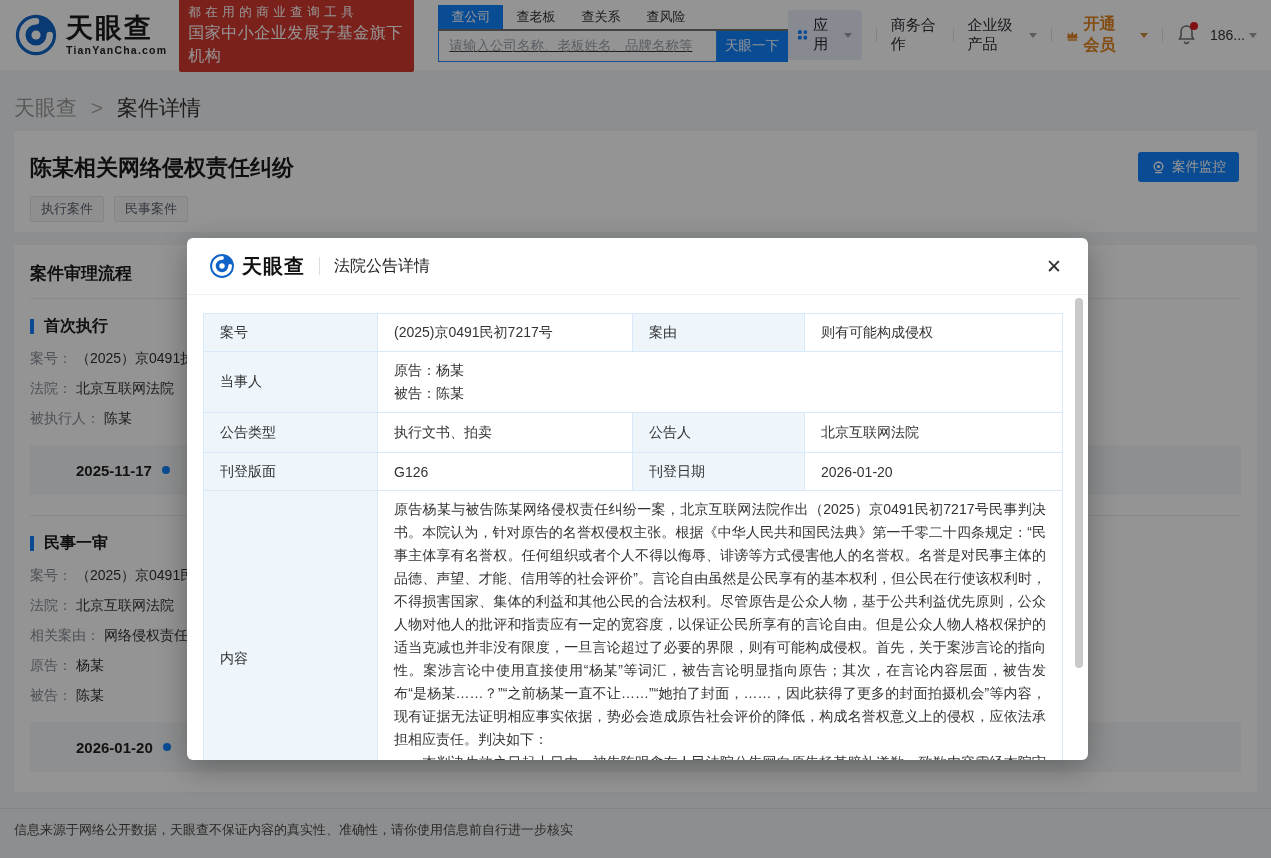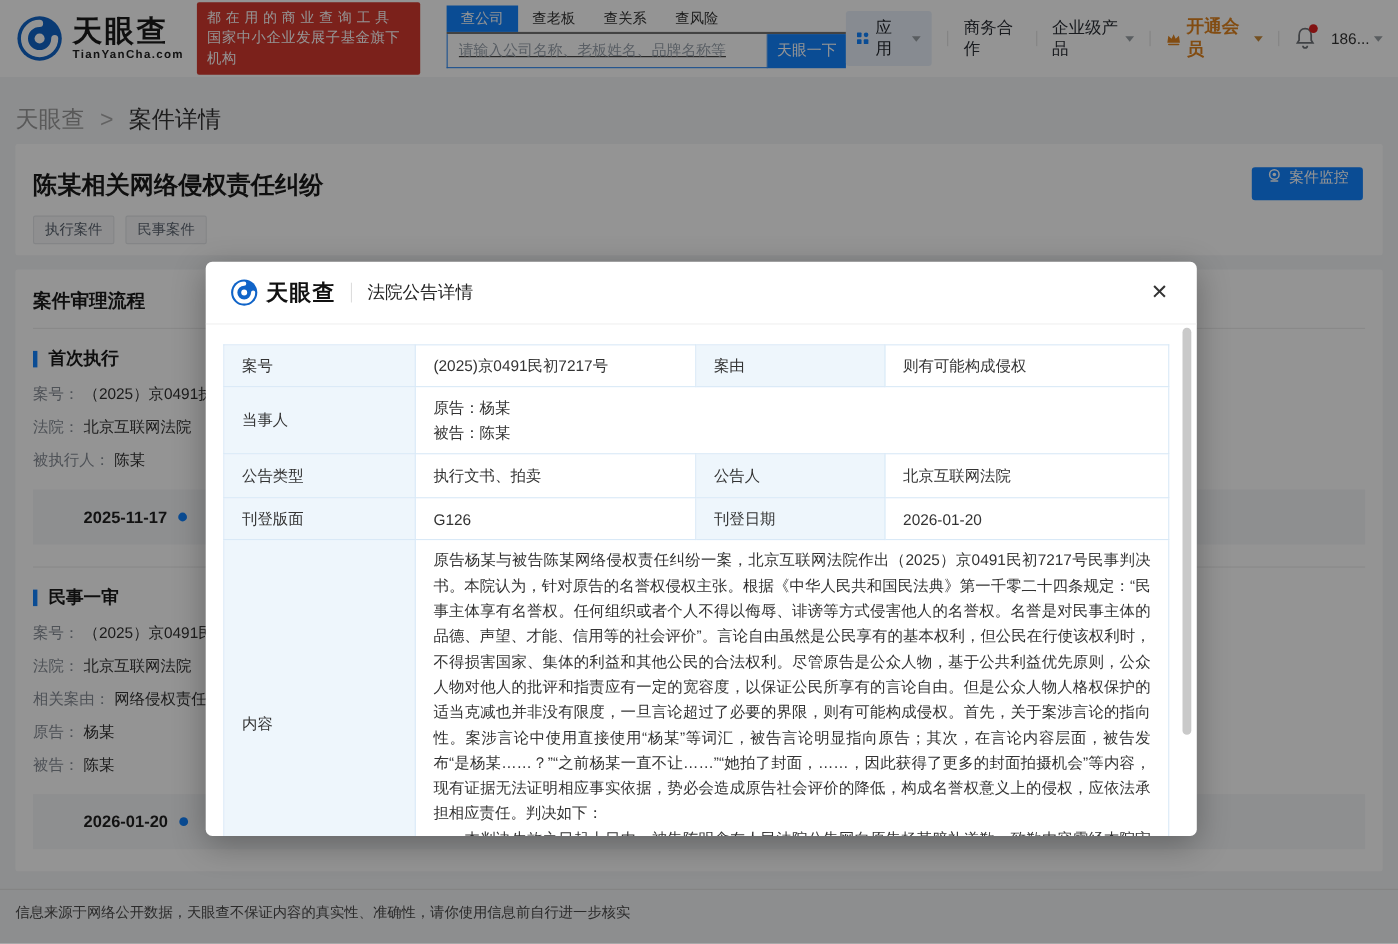--- a/index.html
+++ b/index.html
@@ -11,21 +11,21 @@
   .stage { position:absolute; inset:0; width:1271px; height:858px; overflow:hidden; }
 
   
   .hdr { position:absolute; top:0; left:0; right:0; height:70px; background:#fff; display:flex; align-items:center; padding:0 14px; }
   .logo { display:flex; align-items:center; gap:8px; }
   .logo-swirl { width:44px; height:44px; flex:0 0 auto; }
   .logo-txt .cn { font-size:27px; font-weight:800; color:#1a1a1a; letter-spacing:2px; line-height:1; }
   .logo-txt .en { font-size:10.5px; font-weight:700; color:#222; letter-spacing:1.2px; margin-top:2px; }
   .badge-red { margin-left:12px; background:#d53a30; color:#fff; padding:5px 9px; border-radius:2px; line-height:1.45; }
   .badge-red .l1 { font-size:12.5px; letter-spacing:4.5px; }
-  .badge-red .l2 { font-size:13px; letter-spacing:0.5px; }
+  .badge-red .l2 { font-size:16px; letter-spacing:0.5px; }
   .search { margin-left:24px; width:398px; }
   .s-tabs { display:flex; align-items:flex-end; border-bottom:2px solid #737373; height:22px; }
   .s-tab { font-size:13px; color:#333; padding:3px 13px; cursor:pointer; }
   .s-tab.active { background:#1283ff; color:#fff; }
   .s-row { display:flex; height:31px; }
   .s-input { flex:1; border:1px solid #2f8af5; border-top:none; outline:none; padding:0 10px; font-size:13.5px; color:#333; font-family:inherit;text-decoration:underline; }
   .s-input::placeholder { color:#9aa3ad; }
   .s-btn { width:71px; background:#1283ff; color:#fff; border:none; font-size:13.5px; cursor:pointer; font-family:inherit; }
   .nav { margin-left:auto; display:flex; align-items:center; gap:14px; }
   .nav .vdiv { width:1px; height:14px; background:#e2e2e2; }
@@ -43,21 +43,21 @@
   .crumbs .home { color:#999; cursor:pointer; }
   .crumbs .sep { color:#aaa; margin:0 8px; }
   .crumbs .cur { color:#333; }
 
   
   .card { position:absolute; left:14px; width:1243px; background:#fff; border-radius:2px; }
   .title-card { top:131px; height:101px; padding:22px 16px; }
   .case-title { font-size:22px; font-weight:700; color:#1a1a1a; }
   .tags { margin-top:13px; display:flex; gap:10px; }
   .tag { font-size:13px; color:#5c6470; background:#f6f7f8; border:1px solid #e3e5e8; padding:3px 10px; border-radius:2px; }
-  .monitor-btn { position:absolute; right:18px; top:21px; background:#1283ff; color:#fff; border:none; height:30px; padding:0 13px; border-radius:3px; font-size:13.5px; display:flex; align-items:flex-start; gap:6px; cursor:pointer; font-family:inherit; }
+  .monitor-btn { position:absolute; right:18px; top:21px; background:#1283ff; color:#fff; border:none; height:30px; padding:0 13px; border-radius:3px; font-size:13.5px; display:flex; align-items:center; gap:6px; cursor:pointer; font-family:inherit; }
 
   
   .proc-card { top:245px; height:547px; padding:0 16px; overflow:hidden; }
   .flow-title { font-size:17px; font-weight:700; color:#1a1a1a; padding:17px 0 13px; }
   .hdiv { border-bottom:1px solid #ececec; }
   .sec-title { margin-top:17px; display:flex; align-items:center; font-size:16px; font-weight:700; color:#1a1a1a; }
   .sec-bar { width:4px; height:15px; background:#1283ff; margin-right:10px; }
   .fields { margin-top:6px; }
   .field { font-size:14px; line-height:30px; color:#333; }
   .field .lbl { color:#878d96; }

